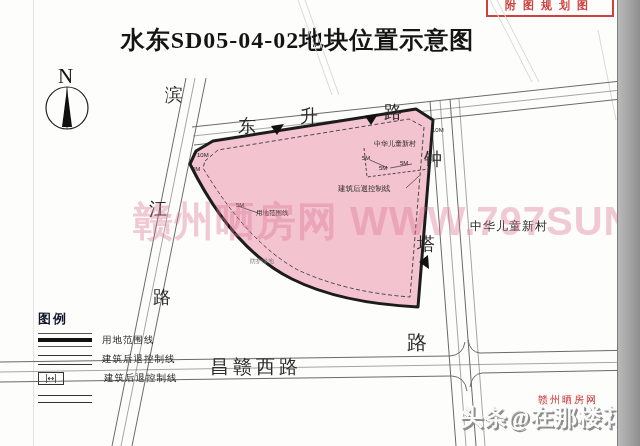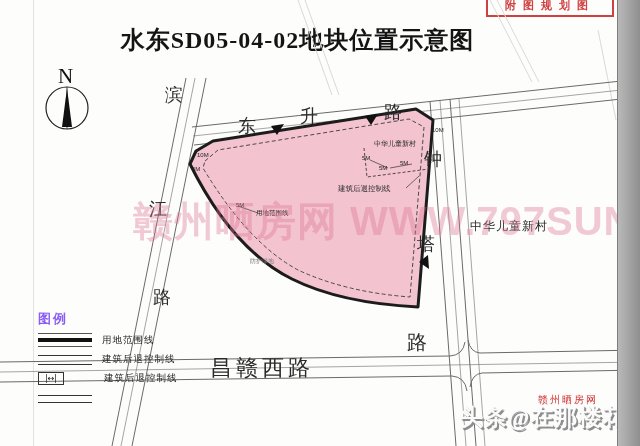--- a/index.html
+++ b/index.html
@@ -12,21 +12,21 @@
   .stamp{position:absolute;left:486px;top:-7px;width:124px;height:20px;border:2px solid #cf4040;
          display:flex;align-items:center;justify-content:center;overflow:hidden;}
   .stamp span{color:#cf4040;font-size:11px;font-weight:bold;letter-spacing:7px;white-space:nowrap;}
   
   .north-n{position:absolute;left:58px;top:64px;font-size:21px;color:#111;}
   
   .maplabel{position:absolute;color:#2b2b2b;white-space:nowrap;line-height:1;z-index:4;}
   .maplabel.dim{font-family:"Liberation Sans","DejaVu Sans",sans-serif;color:#222;}
   
   .legend{position:absolute;left:38px;top:310px;z-index:5;}
-  .legend-title{font-size:13px;font-weight:600;color:#8b5cf6;margin-bottom:6px;letter-spacing:2px;}
+  .legend-title{font-size:13px;font-weight:600;color:#0f172a;margin-bottom:6px;letter-spacing:2px;}
   .legend-row{display:flex;align-items:center;margin-bottom:7px;height:12px;}
   .sym{width:54px;height:12px;margin-right:10px;position:relative;flex:0 0 54px;}
   .sym-boundary-thick{border-top:1px solid #555;border-bottom:1px solid #555;display:flex;align-items:center;}
   .sym-boundary-thick i{display:block;width:100%;height:4px;background:#111;}
   .sym-setback-line{height:8px;margin-top:2px;border-top:1.3px solid #333;border-bottom:1.3px solid #333;}
   .sym-setback-width{width:24px;height:11px;border:1px solid #333;flex:0 0 24px;margin-right:40px;
                      display:flex;align-items:center;justify-content:center;
                      font-size:8px;color:#111;font-family:"DejaVu Sans",sans-serif;}
   .sym-no-opening{height:6px;margin-top:3px;border-top:1.2px solid #333;border-bottom:1.2px solid #333;}
   .sym-entrance{width:26px;height:12px;border:1px solid #333;flex:0 0 26px;margin-right:38px;
@@ -126,21 +126,21 @@
   <div id="map-labels">
       <span class="maplabel" style="left: 165px; top: 86px; font-size: 18px;">滨</span>
       <span class="maplabel" style="left: 149px; top: 200px; font-size: 18px;">江</span>
       <span class="maplabel" style="left: 153px; top: 288px; font-size: 18px;">路</span>
       <span class="maplabel" style="left: 238px; top: 117px; font-size: 18px;">东</span>
       <span class="maplabel" style="left: 300px; top: 107px; font-size: 18px;">升</span>
       <span class="maplabel" style="left: 384px; top: 103px; font-size: 18px;">路</span>
       <span class="maplabel" style="left: 424px; top: 150px; font-size: 18px;">钟</span>
       <span class="maplabel" style="left: 417px; top: 235px; font-size: 18px;">塔</span>
       <span class="maplabel" style="left: 407px; top: 332px; font-size: 20px;">路</span>
-      <span class="maplabel" style="left: 210px; top: 357px; font-size: 22px; letter-spacing: 4px;">昌赣西路</span>
+      <span class="maplabel" style="left: 210px; top: 357px; font-size: 19px; letter-spacing: 4px;">昌赣西路</span>
       <span class="maplabel" style="left: 470px; top: 220px; font-size: 12px; letter-spacing: 1px;">中华儿童新村</span>
       <span class="maplabel" style="left: 374px; top: 141px; font-size: 7px;">中华儿童新村</span>
       <span class="maplabel" style="left: 338px; top: 185px; font-size: 7.5px;">建筑后退控制线</span>
       <span class="maplabel" style="left: 256px; top: 210px; font-size: 6.5px;">用地范围线</span>
       <span class="maplabel" style="left: 250px; top: 258px; font-size: 6px; color: rgb(119, 119, 119);">防护绿地</span>
       <span class="maplabel dim" style="left: 197px; top: 152px; font-size: 6px;">10M</span>
       <span class="maplabel dim" style="left: 192px; top: 166px; font-size: 6px;">6M</span>
       <span class="maplabel dim" style="left: 236px; top: 202px; font-size: 6px;">5M</span>
       <span class="maplabel dim" style="left: 432px; top: 127px; font-size: 6px;">10M</span>
       <span class="maplabel dim" style="left: 362px; top: 155px; font-size: 6px;">5M</span>

